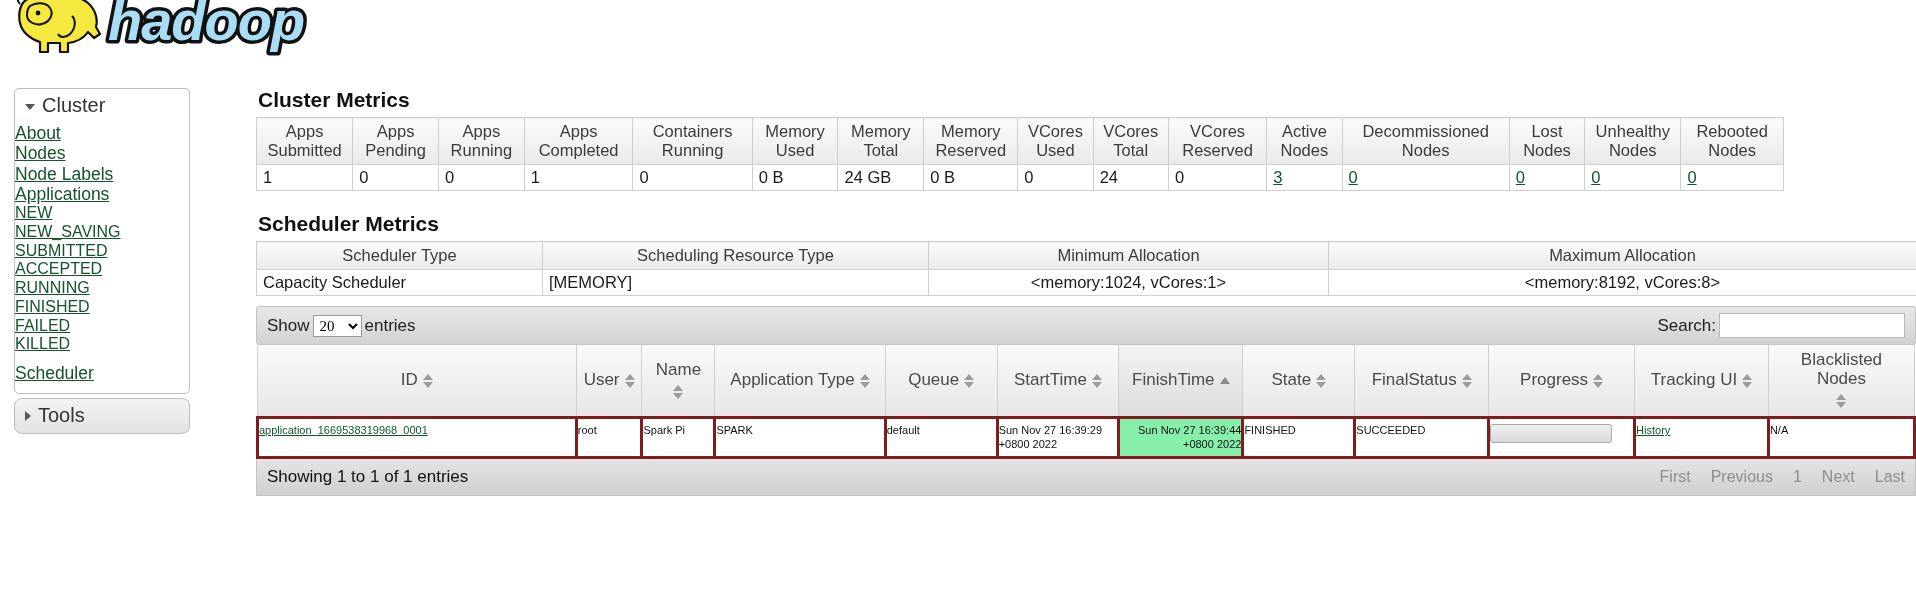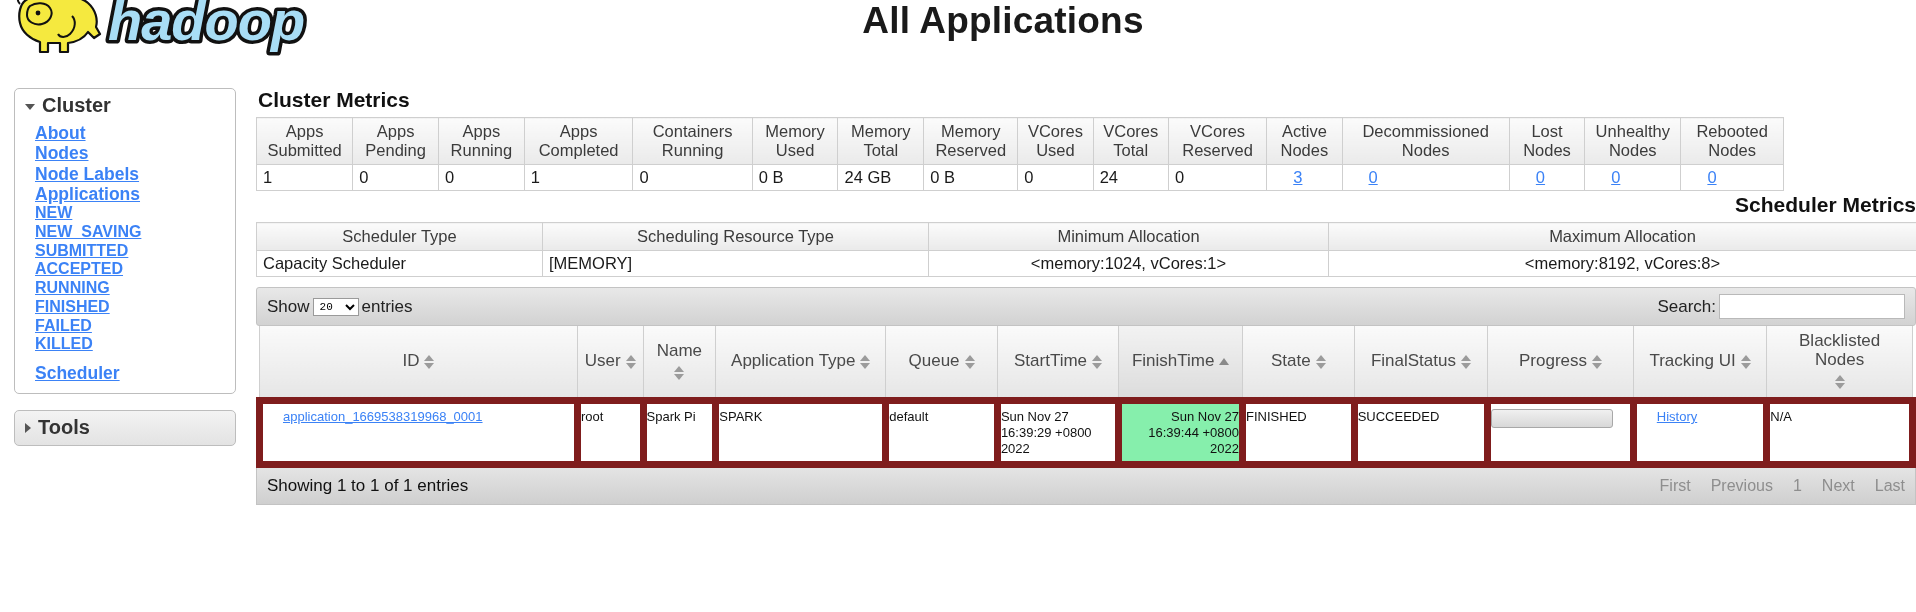--- a/index.html
+++ b/index.html
@@ -4,33 +4,33 @@
 <style>
   * { box-sizing: border-box; }
   html, body {
     margin: 0; padding: 0;
     width: 1916px; height: 612px;
     background: #ffffff;
     font-family: "Liberation Sans", sans-serif;
     color: #1a1a1a;
     overflow: hidden;
   }
-  a { color: #3b82f6; text-decoration: underline; cursor: pointer; margin-left: 20px; }
+  a { color: #14532d; text-decoration: underline; cursor: pointer; }
 
   
   #header { position: relative; height: 72px; padding-left: 35px; }
   #logo { position: absolute; left: 14px; top: -6px; width: 390px; height: 64px; }
   #page-title {
     position: absolute; left: 0; right: 0; top: 0;
     text-align: center; font-size: 37px; font-weight: bold;
     letter-spacing: .2px; padding-left: 90px;
   }
 
   
-  #sidebar { position: absolute; left: 14px; top: 88px; width: 222px; font-weight: bold; }
+  #sidebar { position: absolute; left: 14px; top: 88px; width: 176px; }
   .panel {
     border: 1px solid #bdbdbd; border-radius: 5px; background: #fff;
   }
   .panel-head {
     padding: 5px 10px 6px 10px; font-size: 20px; color: #333;
     display: flex; align-items: center; gap: 7px;
   }
   .panel.collapsed {
     background: linear-gradient(#f3f3f3, #e3e3e3);
   }
@@ -40,28 +40,28 @@
     margin-top: 3px;
   }
   .tri-right {
     width: 0; height: 0; border-top: 5px solid transparent;
     border-bottom: 5px solid transparent; border-left: 6px solid #555;
   }
   .navlist { list-style: none; margin: 0; padding: 0 0 10px 0; }
   .navlist li { padding: 0; }
   .nav-l1 { padding: 0 0 1px 40px; font-size: 17.5px; line-height: 1.16; }
   .nav-l2 { padding: 0 0 1px 76px; font-size: 16px; line-height: 1.17; }
-  #tools-panel { margin-top: 16px; }
+  #tools-panel { margin-top: 4px; border-radius: 8px; }
 
   
   #main { position: absolute; left: 256px; top: 88px; right: 0; }
   .section-title {
     font-size: 21px; font-weight: bold; margin: 0 0 5px 2px; color: #111;
   }
-  .section-title.second { margin-top: 2px; text-align: right; }
+  .section-title.second { margin-top: 21px; }
 
   table.metrics {
     border-collapse: collapse; width: 1528px; background: #fff;
     table-layout: fixed;
   }
   table.metrics th {
     background: linear-gradient(#fbfbfb, #eaeaea);
     border: 1px solid #cfcfcf;
     font-weight: normal; font-size: 16.5px; color: #3b3b3b;
     padding: 4px 4px; text-align: center; line-height: 1.16;
@@ -76,21 +76,21 @@
   
   #apps-wrap { width: 1660px; margin-top: 10px; }
   .dt-bar {
     background: linear-gradient(#e8e8e8, #d2d2d2);
     border: 1px solid #c3c3c3; border-radius: 3px;
     padding: 6px 10px; display: flex; align-items: center;
     justify-content: space-between; font-size: 17px; color: #222;
   }
   .dt-bar .left, .dt-bar .right { display: flex; align-items: center; gap: 3px; }
   .dt-bar select {
-    font-family: Liberation Mono, monospace; font-size: 11px;
+    font-family: Liberation Serif, serif; font-size: 15px;
     padding: 1px 2px; border: 1px solid #9a9a9a; background: #fff;
   }
   .dt-bar input[type=text] {
     font-family: "Liberation Sans", sans-serif; font-size: 15px;
     width: 186px; padding: 3px 4px; border: 1px solid #b9b9b9; background: #fff;
   }
 
   table.apps { border-collapse: collapse; width: 1660px; table-layout: fixed; }
   table.apps th {
     background: linear-gradient(#fafafa, #e6e6e6);
@@ -98,21 +98,21 @@
     font-weight: normal; font-size: 17px; color: #4a4a4a;
     padding: 5px 6px 7px; vertical-align: middle; line-height: 1.12;
     position: relative; text-align: center;
   }
   table.apps th .th-in {
     display: flex; align-items: flex-end; justify-content: center;
     gap: 5px; flex-wrap: wrap;
   }
   table.apps th.sorted { background: linear-gradient(#f2f2f2, #dcdcdc); }
   table.apps td {
-    border: 7px solid #7f1d1d; font-size: 13px; padding: 5px 0;
+    border: 3px solid #7f1d1d; font-size: 11px; padding: 5px 0;
     vertical-align: top; color: #111; line-height: 1.2;
   }
   table.apps td.sortedcol { background: #86efac; text-align: right; }
 
   .sort-both, .sort-asc { display: inline-block; width: 10px; height: 16px; position: relative; }
   .sort-both::before, .sort-both::after,
   .sort-asc::before {
     content: ""; position: absolute; left: 0;
     border-left: 5px solid transparent; border-right: 5px solid transparent;
   }
@@ -148,21 +148,20 @@
         <path d="M58,22 C62,26 62,34 56,40 C52,44 46,44 44,40" fill="none" stroke="#111" stroke-width="2"></path>
         <circle cx="24" cy="19" r="2.4" fill="#111"></circle>
         <path d="M6,10 C2,6 4,1 9,2" fill="none" stroke="#111" stroke-width="2"></path>
       </g>
       <g font-family="Liberation Sans, sans-serif" font-size="56" font-style="italic" font-weight="bold" letter-spacing="-1">
         <text x="94" y="46" fill="#111" stroke="#111" stroke-width="7" stroke-linejoin="round">hadoop</text>
         <text x="94" y="46" fill="#a8ddf5">hadoop</text>
       </g>
     </svg>
   </div>
-  <div id="page-title">All Applications</div>
 </div>
 
 <div id="sidebar">
 
   <div class="panel">
     <div class="panel-head">
       <span class="tri-down"></span>
       <span>Cluster</span>
     </div>
     <ul class="navlist">

